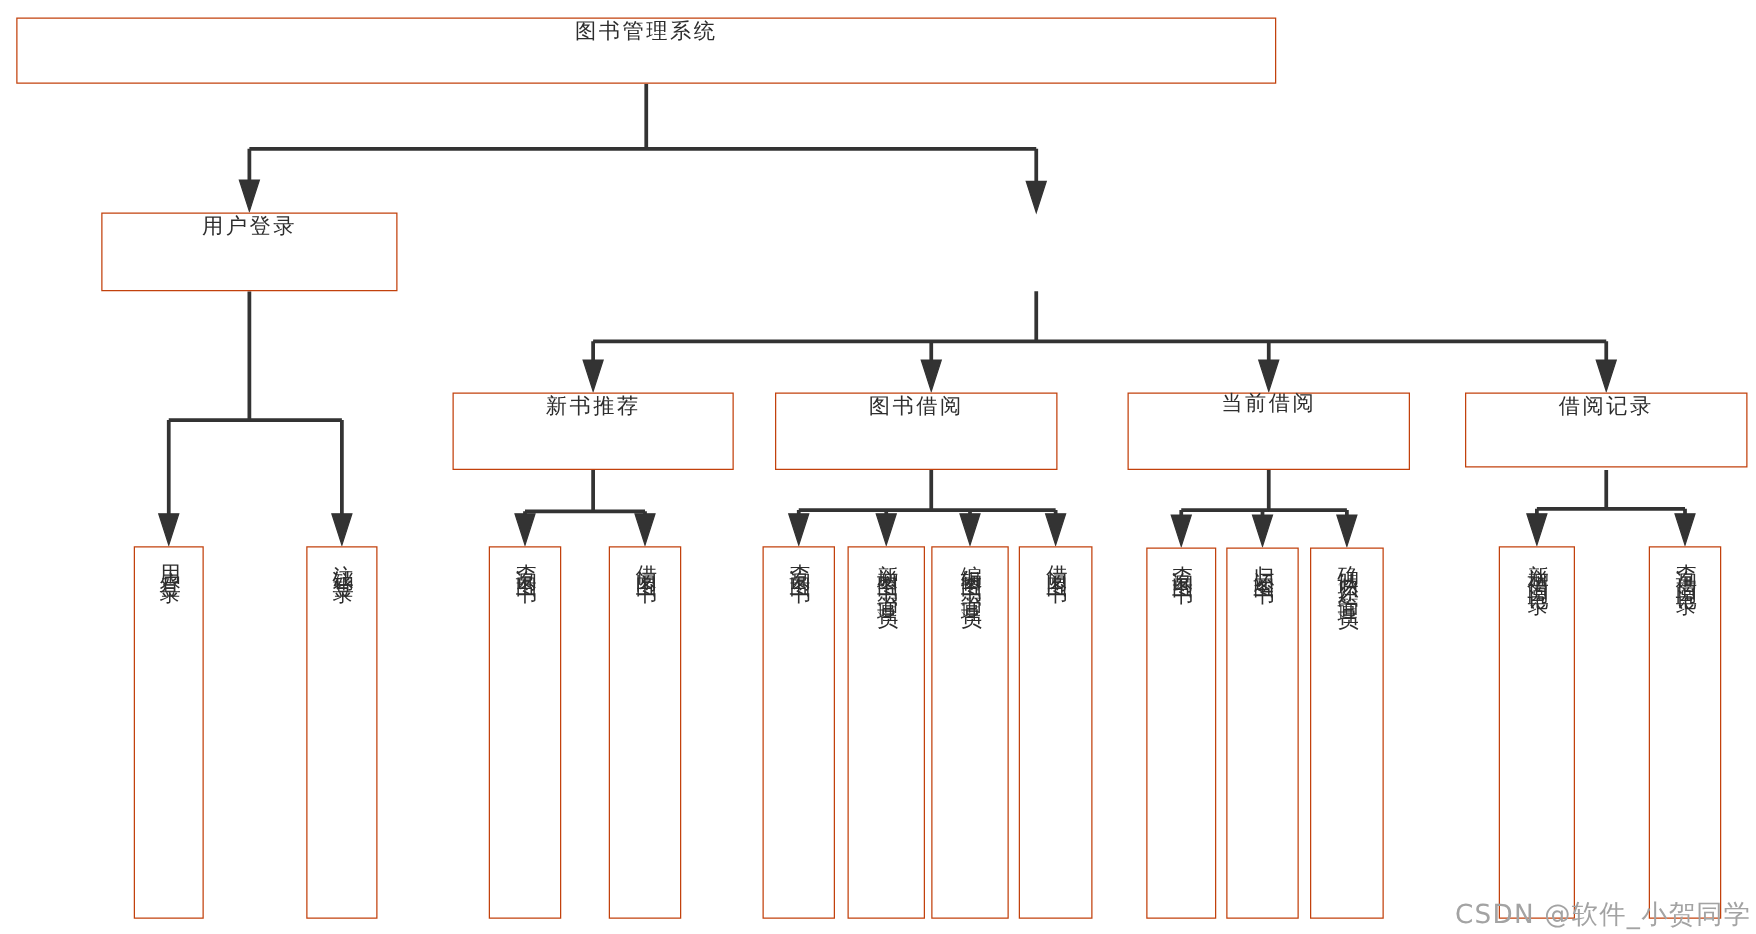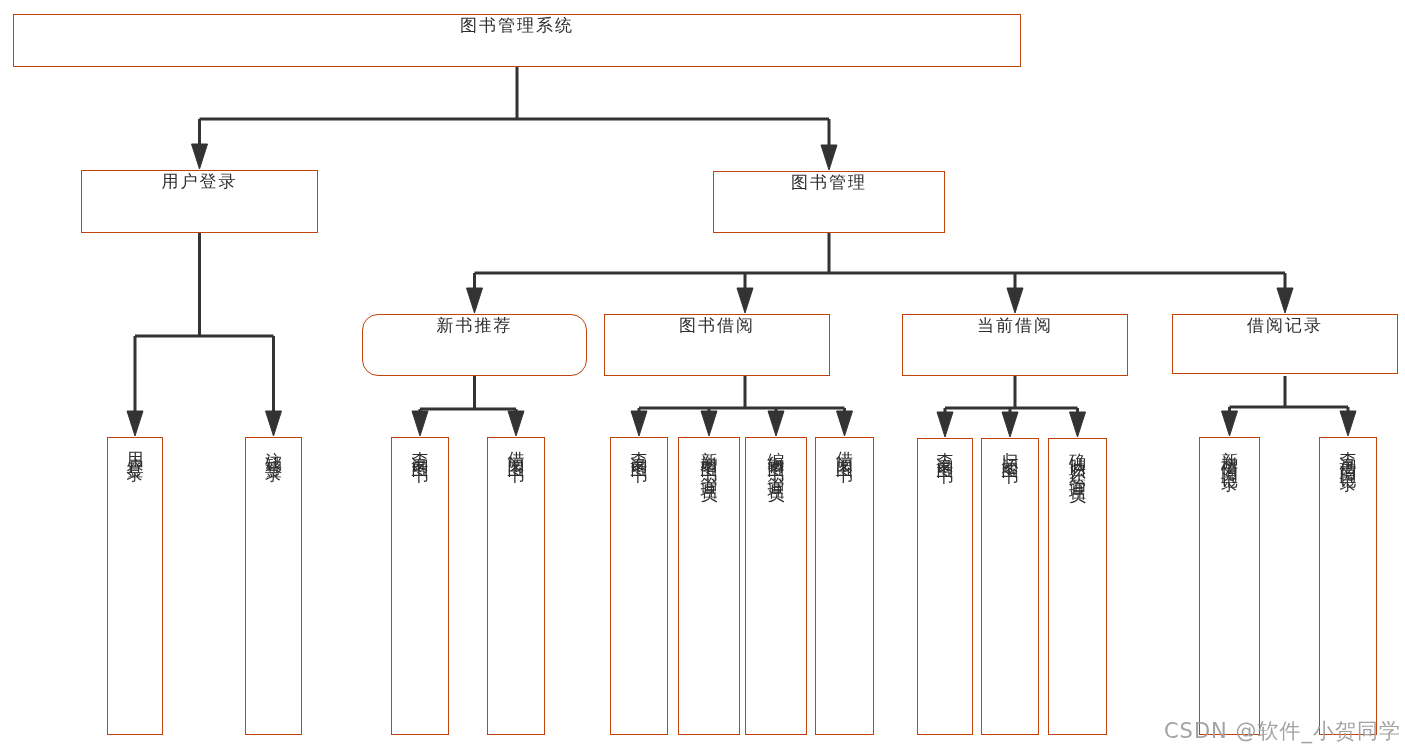--- a/index.html
+++ b/index.html
@@ -81,30 +81,27 @@
       <polygon points="1221.5,411 1237.5,411 1229.5,436"></polygon>
       <polygon points="1340,411 1356,411 1348,436"></polygon>
     </svg>
   <div class="watermark">CSDN @软件_小贺同学</div>
 <div class="box" style="left: 13px; top: 14px; width: 1008px; height: 53px;">
       <span>图书管理系统</span>
     </div>
     <div class="box" style="left: 81px; top: 170px; width: 237px; height: 63px;">
       <span>用户登录</span>
     </div>
-    <div class="box" style="left: 713px; top: 171px; width: 232px; height: 62px;">
-      <span>图书管理</span>
-    </div>
-    <div class="box" style="left: 362px; top: 314px; width: 225px; height: 62px; border-radius: 16px;">
+    <div class="box" style="left: 362px; top: 314px; width: 225px; height: 62px;">
       <span>新书推荐</span>
     </div>
-    <div class="box" style="left: 604px; top: 314px; width: 226px; height: 62px;">
+    <div class="box" style="left: 620px; top: 314px; width: 226px; height: 62px;">
       <span>图书借阅</span>
     </div>
-    <div class="box" style="left: 902px; top: 314px; width: 226px; height: 62px;">
+    <div class="box" style="left: 902px; top: 314px; width: 226px; height: 62px; font-family: Liberation Mono, monospace;">
       <span>当前借阅</span>
     </div>
     <div class="box" style="left: 1172px; top: 314px; width: 226px; height: 60px;">
       <span>借阅记录</span>
     </div>
     <div class="box v" style="left: 107px; top: 437px; width: 56px; height: 298px;">
       <span>用户登录</span>
     </div>
     <div class="box v" style="left: 245px; top: 437px; width: 57px; height: 298px;">
       <span>注销登录</span>

